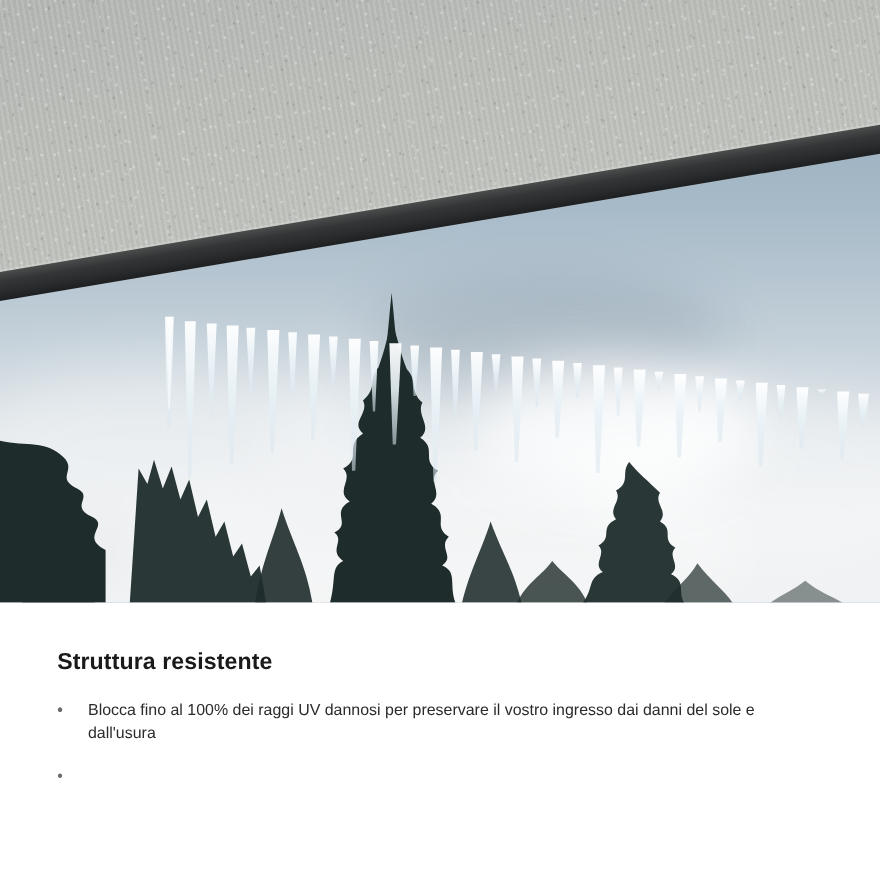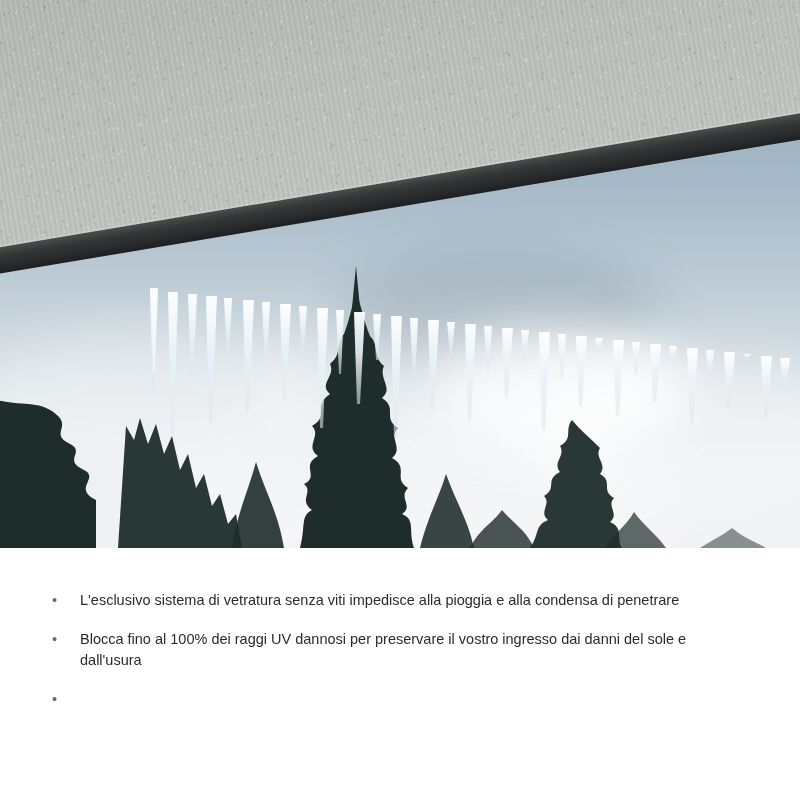--- a/index.html
+++ b/index.html
@@ -279,24 +279,24 @@
         <path d="M706 88 L714 88 L711 118 L709 118 Z" fill="url(#ice)"></path>
         <path d="M724 90 L735 90 L730 146 L727 146 Z" fill="url(#ice)"></path>
         <path d="M743 92 L751 92 L748 96 L746 96 Z" fill="url(#ice)"></path>
         <path d="M761 94 L772 94 L767 156 L764 156 Z" fill="url(#ice)"></path>
         <path d="M780 96 L790 96 L786 126 L783 126 Z" fill="url(#ice)"></path>
       </g>
     </svg>
   </div>
 
   <div class="content">
+    <div class="heading">Struttura resistente</div>
     <ul class="bullets">
       <li>
         <span class="dash">•</span>
-        <span>L'esclusivo sistema di vetratura senza viti impedisce alla pioggia e alla condensa di penetrare</span>
       </li>
       <li>
         <span class="dash">•</span>
         <span>Blocca fino al 100% dei raggi UV dannosi per preservare il vostro ingresso dai danni del sole e dall'usura</span>
       </li>
       <li>
         <span class="dash">•</span>
       </li>
     </ul>
   </div>

